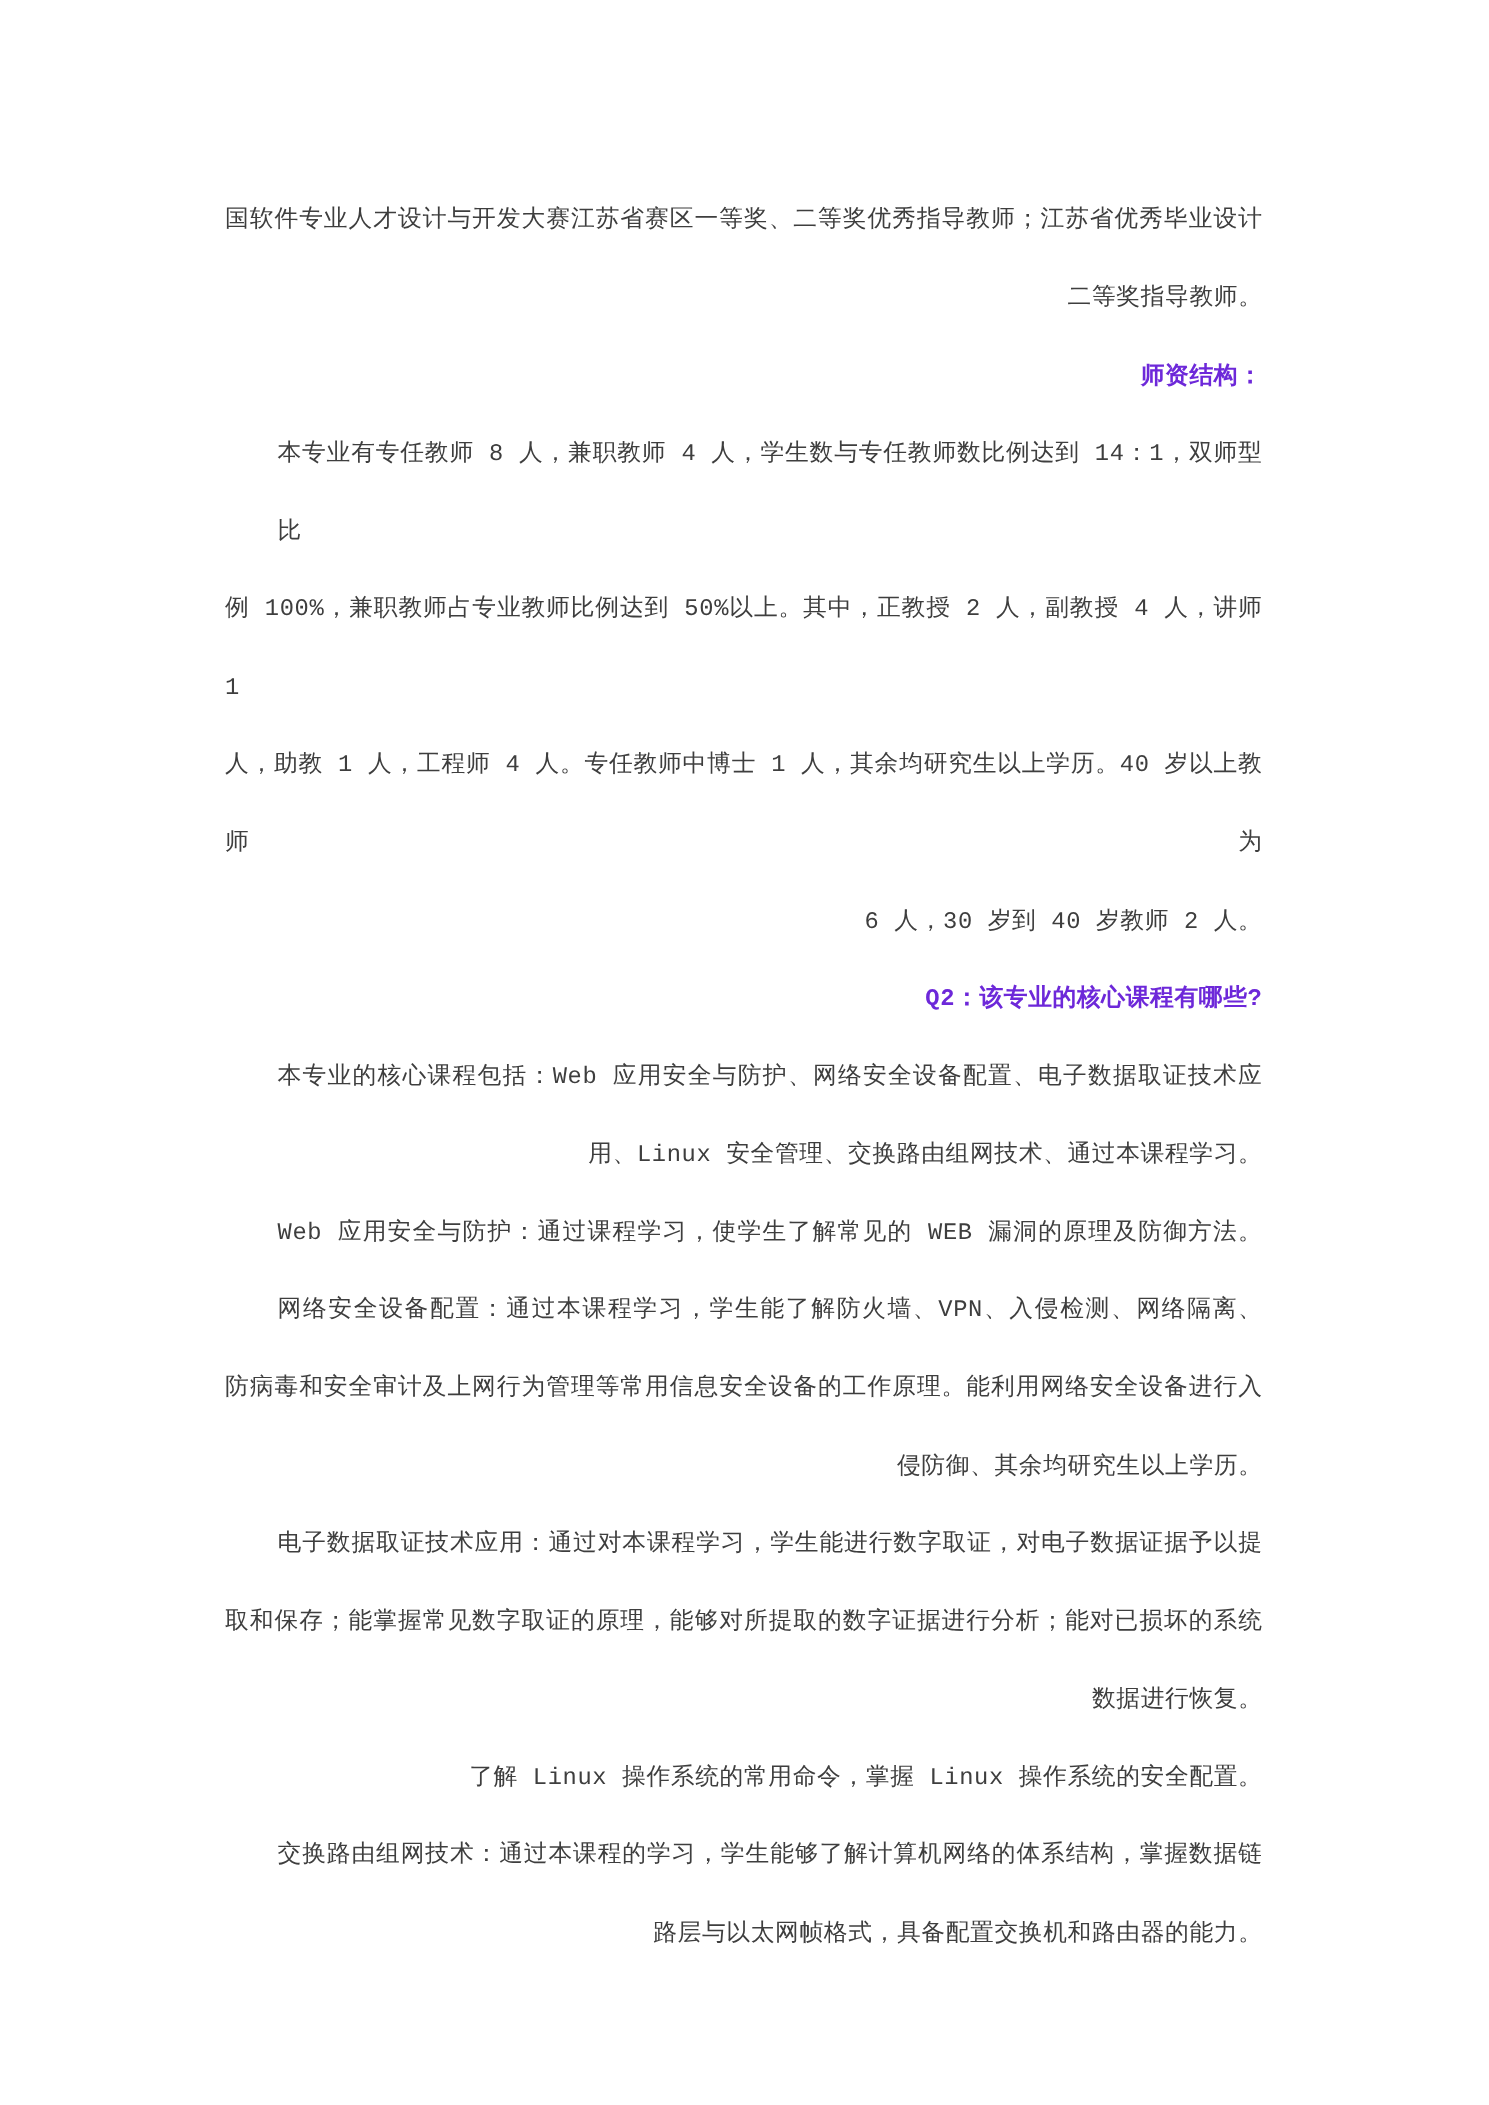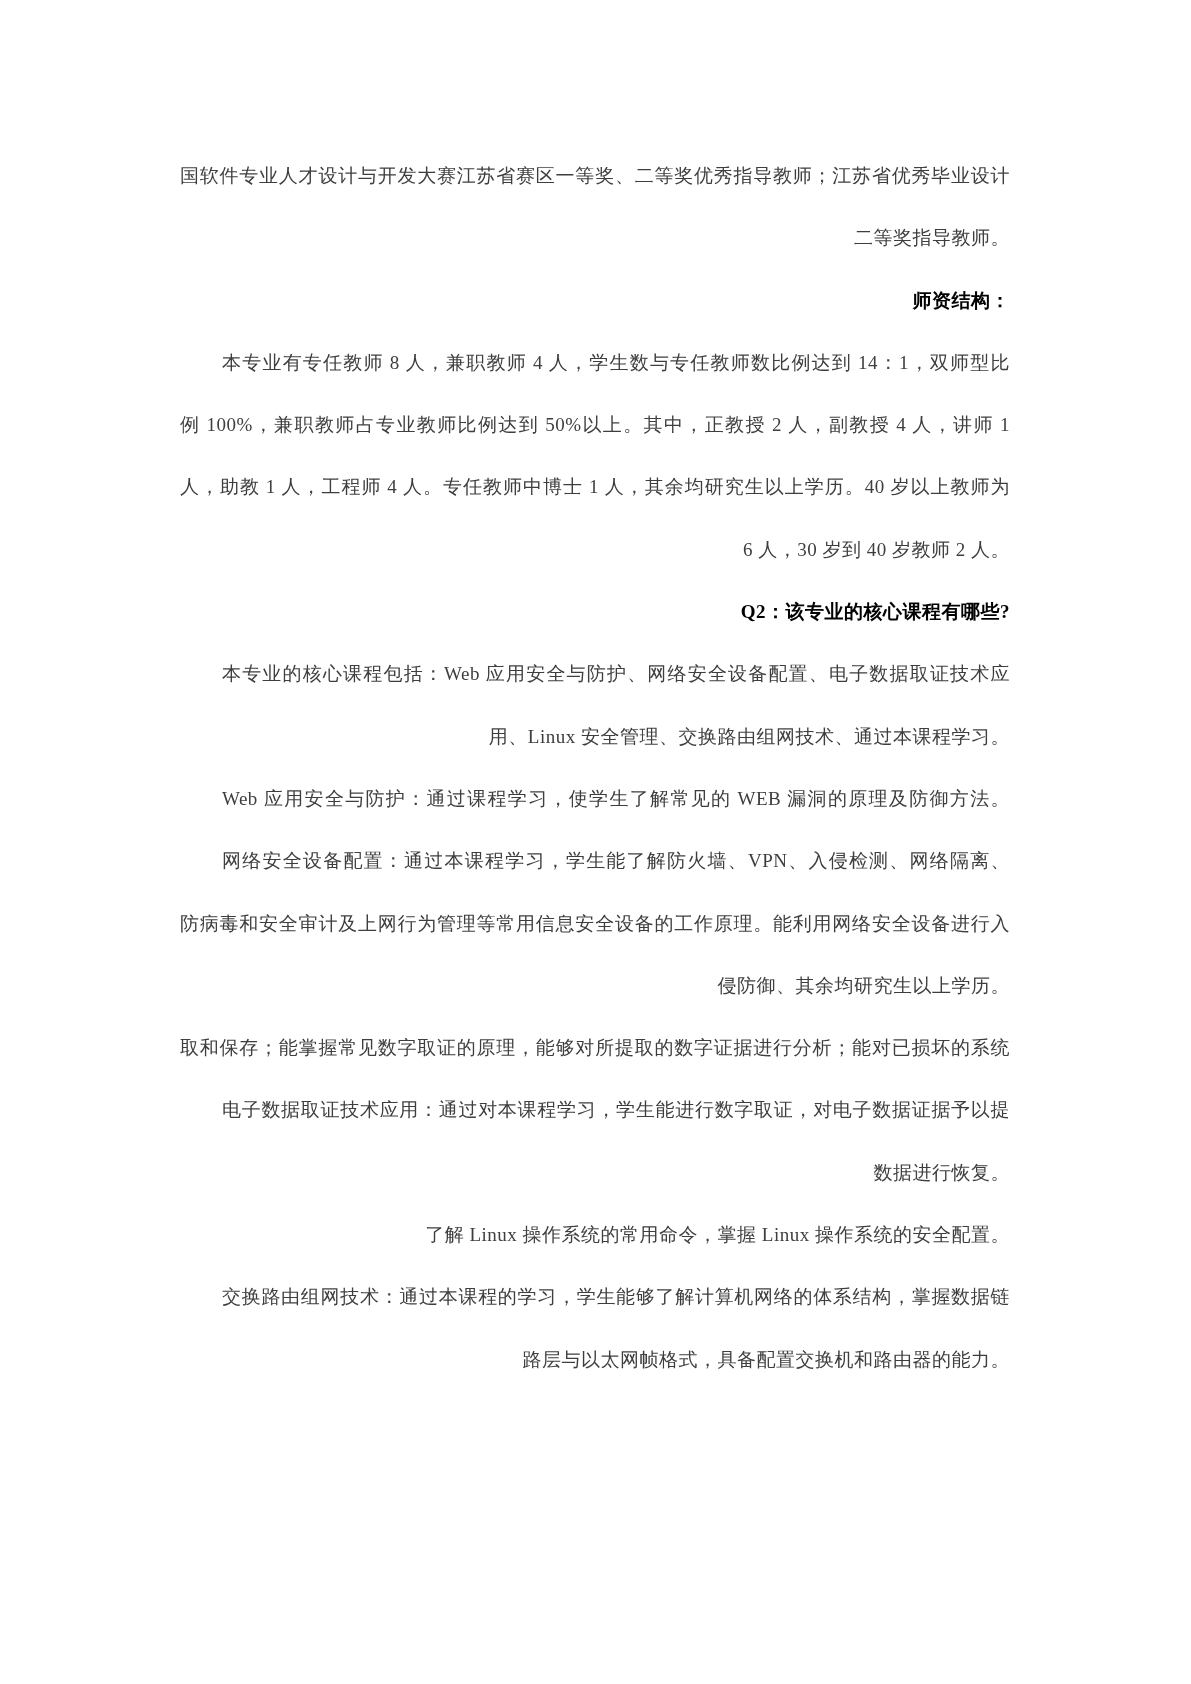--- a/index.html
+++ b/index.html
@@ -6,21 +6,21 @@
     margin: 0;
     padding: 0;
     background: #ffffff;
   }
   .page {
     position: relative;
     width: 1191px;
     height: 1684px;
     background: #ffffff;
     overflow: hidden;
-    font-family: Liberation Serif, serif;
+    font-family: Liberation Mono, monospace;
   }
   .text-block {
     position: absolute;
     left: 180px;
     top: 145px;
     width: 830px;
     font-size: 19px;
     line-height: 62.3px;
     color: #3e3e3e;
     letter-spacing: 0.5px;
@@ -35,21 +35,21 @@
     text-align: justify;
     text-align-last: justify;
     text-justify: inter-character;
   }
   .line.indent {
     padding-left: 42px;
     width: 788px;
   }
   .line.bold {
     font-weight: 700;
-    color: #000000;
+    color: #6d28d9;
   }
 </style>
 </head>
 <body>
 
 <div class="page">
   <div class="text-block">
       <div class="line justify">国软件专业人才设计与开发大赛江苏省赛区一等奖、二等奖优秀指导教师；江苏省优秀毕业设计</div>
       <div class="line">二等奖指导教师。</div>
       <div class="line indent bold">师资结构：</div>
@@ -57,20 +57,20 @@
       <div class="line justify">例 100%，兼职教师占专业教师比例达到 50%以上。其中，正教授 2 人，副教授 4 人，讲师 1</div>
       <div class="line justify">人，助教 1 人，工程师 4 人。专任教师中博士 1 人，其余均研究生以上学历。40 岁以上教师为</div>
       <div class="line">6 人，30 岁到 40 岁教师 2 人。</div>
       <div class="line bold">Q2：该专业的核心课程有哪些?</div>
       <div class="line justify indent">本专业的核心课程包括：Web 应用安全与防护、网络安全设备配置、电子数据取证技术应</div>
       <div class="line">用、Linux 安全管理、交换路由组网技术、通过本课程学习。</div>
       <div class="line justify indent">Web 应用安全与防护：通过课程学习，使学生了解常见的 WEB 漏洞的原理及防御方法。</div>
       <div class="line justify indent">网络安全设备配置：通过本课程学习，学生能了解防火墙、VPN、入侵检测、网络隔离、</div>
       <div class="line justify">防病毒和安全审计及上网行为管理等常用信息安全设备的工作原理。能利用网络安全设备进行入</div>
       <div class="line">侵防御、其余均研究生以上学历。</div>
+      <div class="line justify indent">电子数据取证技术应用：通过对本课程学习，学生能进行数字取证，对电子数据证据予以提</div>
       <div class="line justify">取和保存；能掌握常见数字取证的原理，能够对所提取的数字证据进行分析；能对已损坏的系统</div>
-      <div class="line justify indent">电子数据取证技术应用：通过对本课程学习，学生能进行数字取证，对电子数据证据予以提</div>
       <div class="line">数据进行恢复。</div>
       <div class="line">了解 Linux 操作系统的常用命令，掌握 Linux 操作系统的安全配置。</div>
       <div class="line justify indent">交换路由组网技术：通过本课程的学习，学生能够了解计算机网络的体系结构，掌握数据链</div>
       <div class="line">路层与以太网帧格式，具备配置交换机和路由器的能力。</div>
     </div>
 </div>
 
 </body></html>

